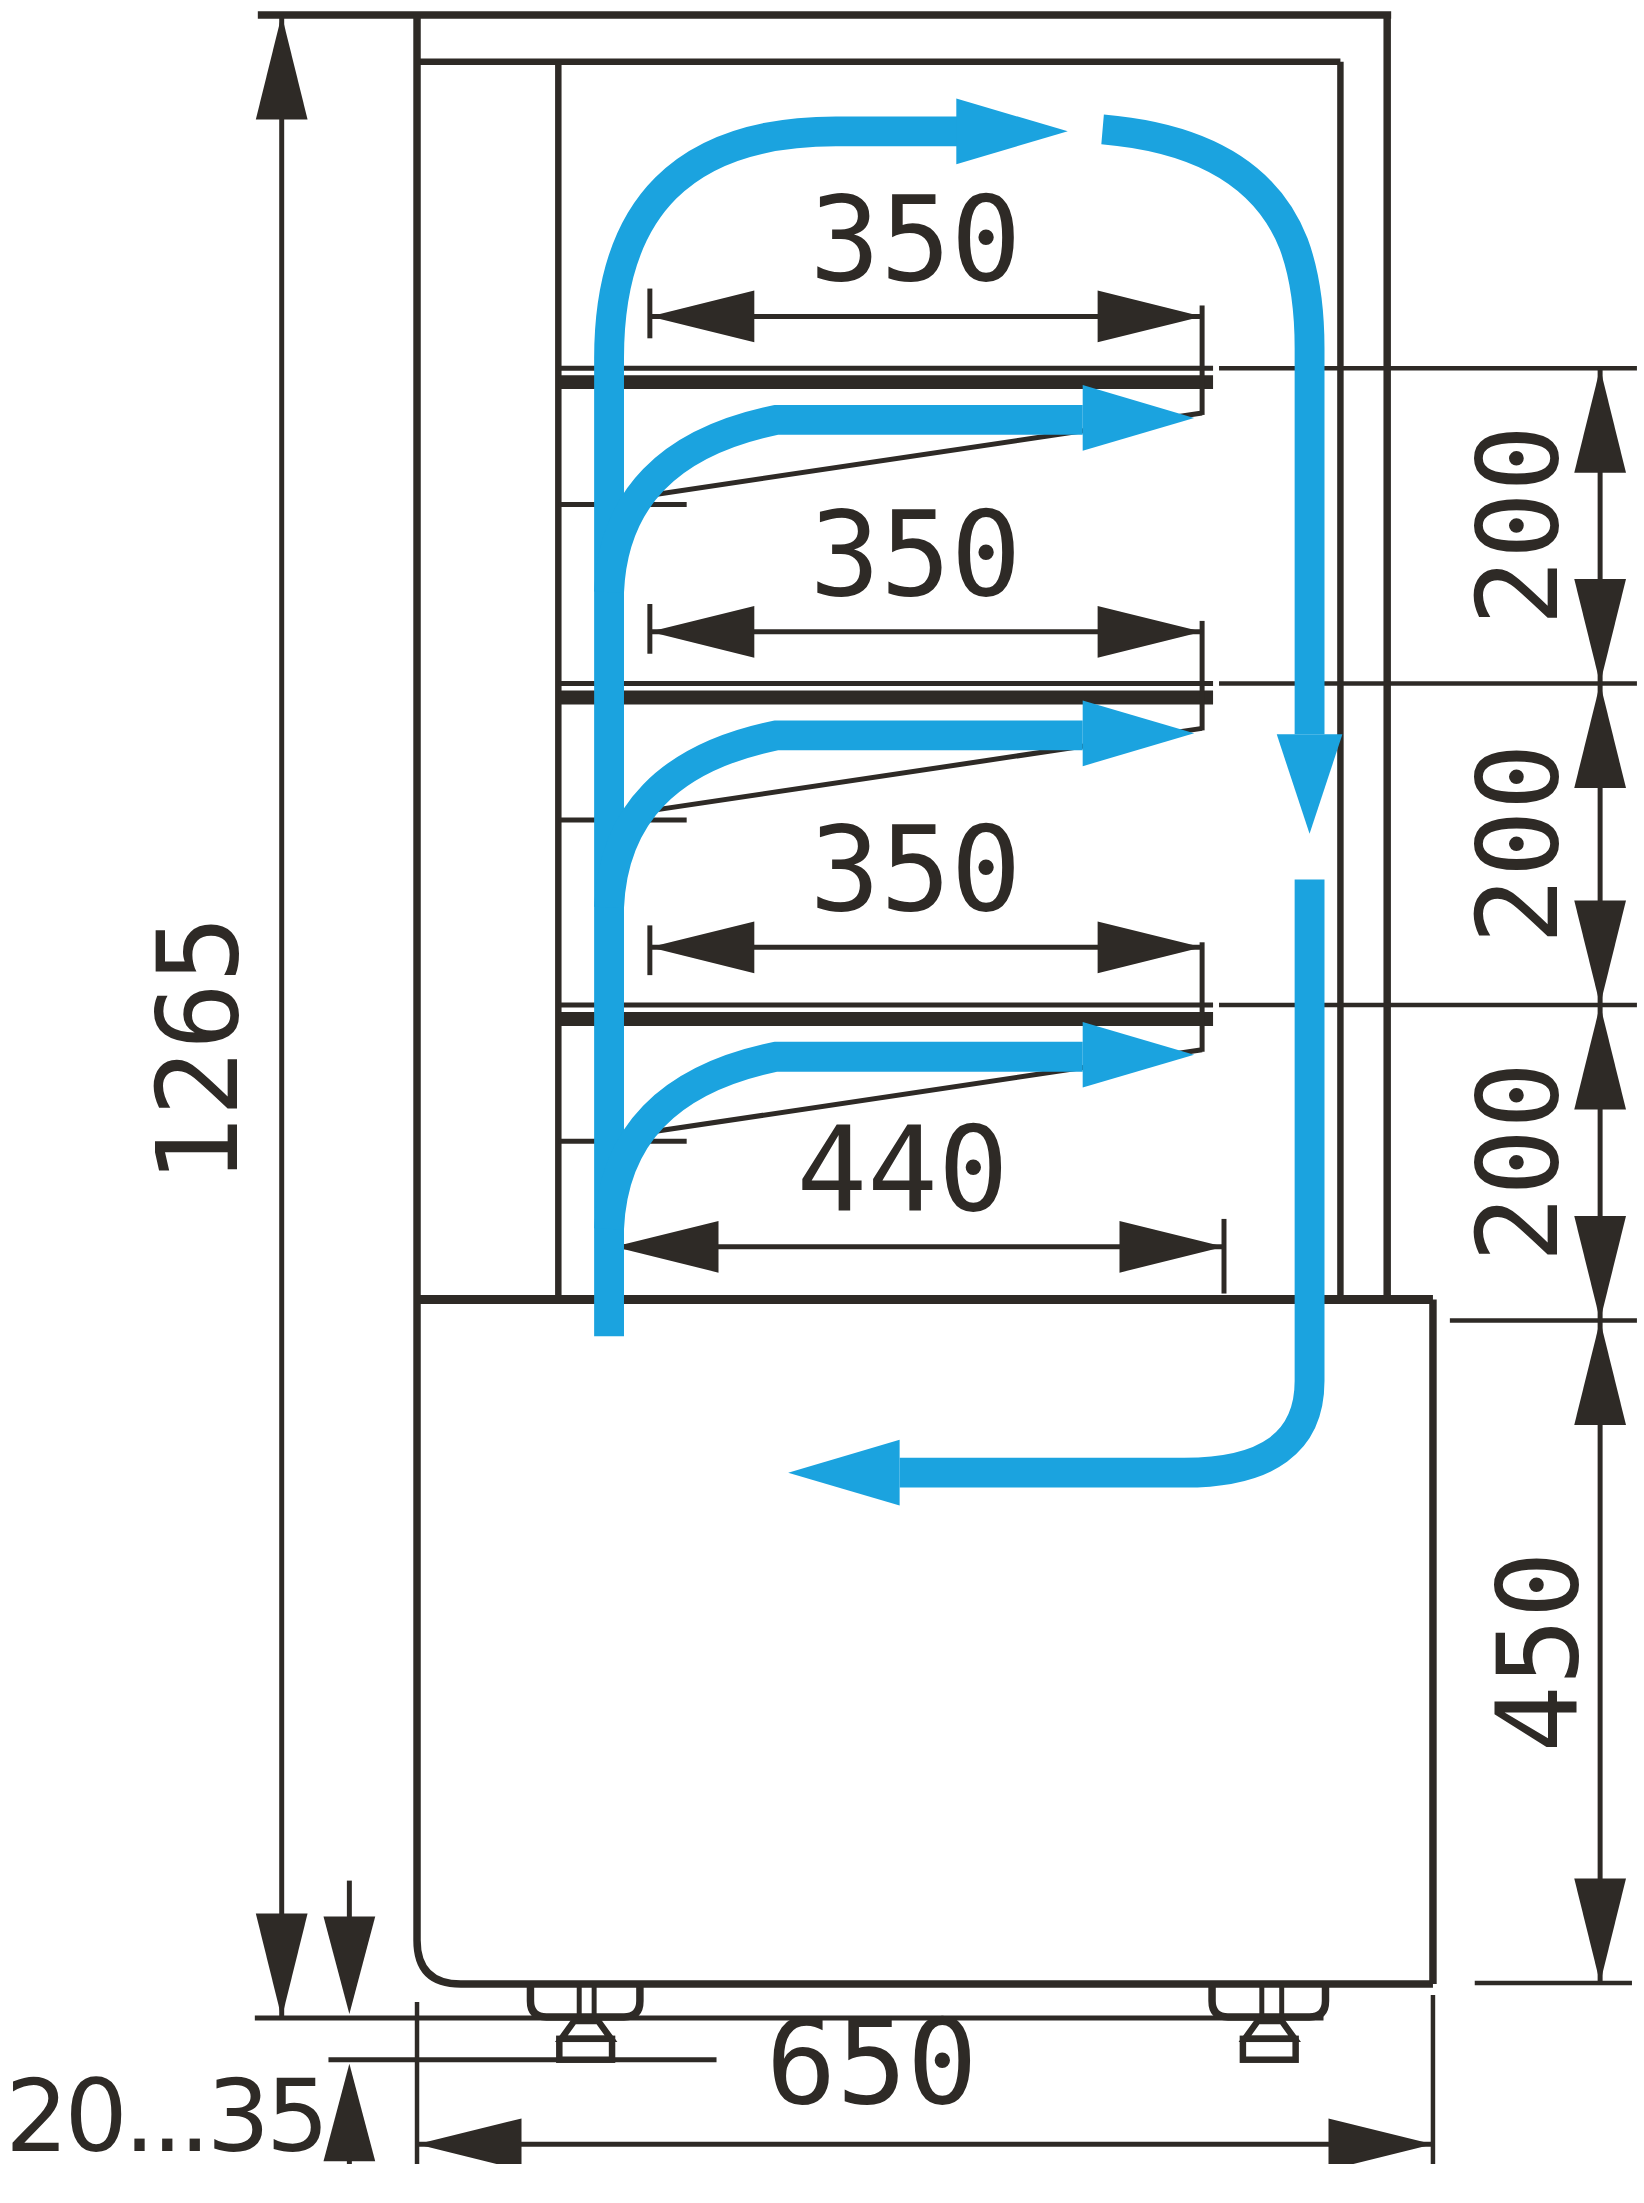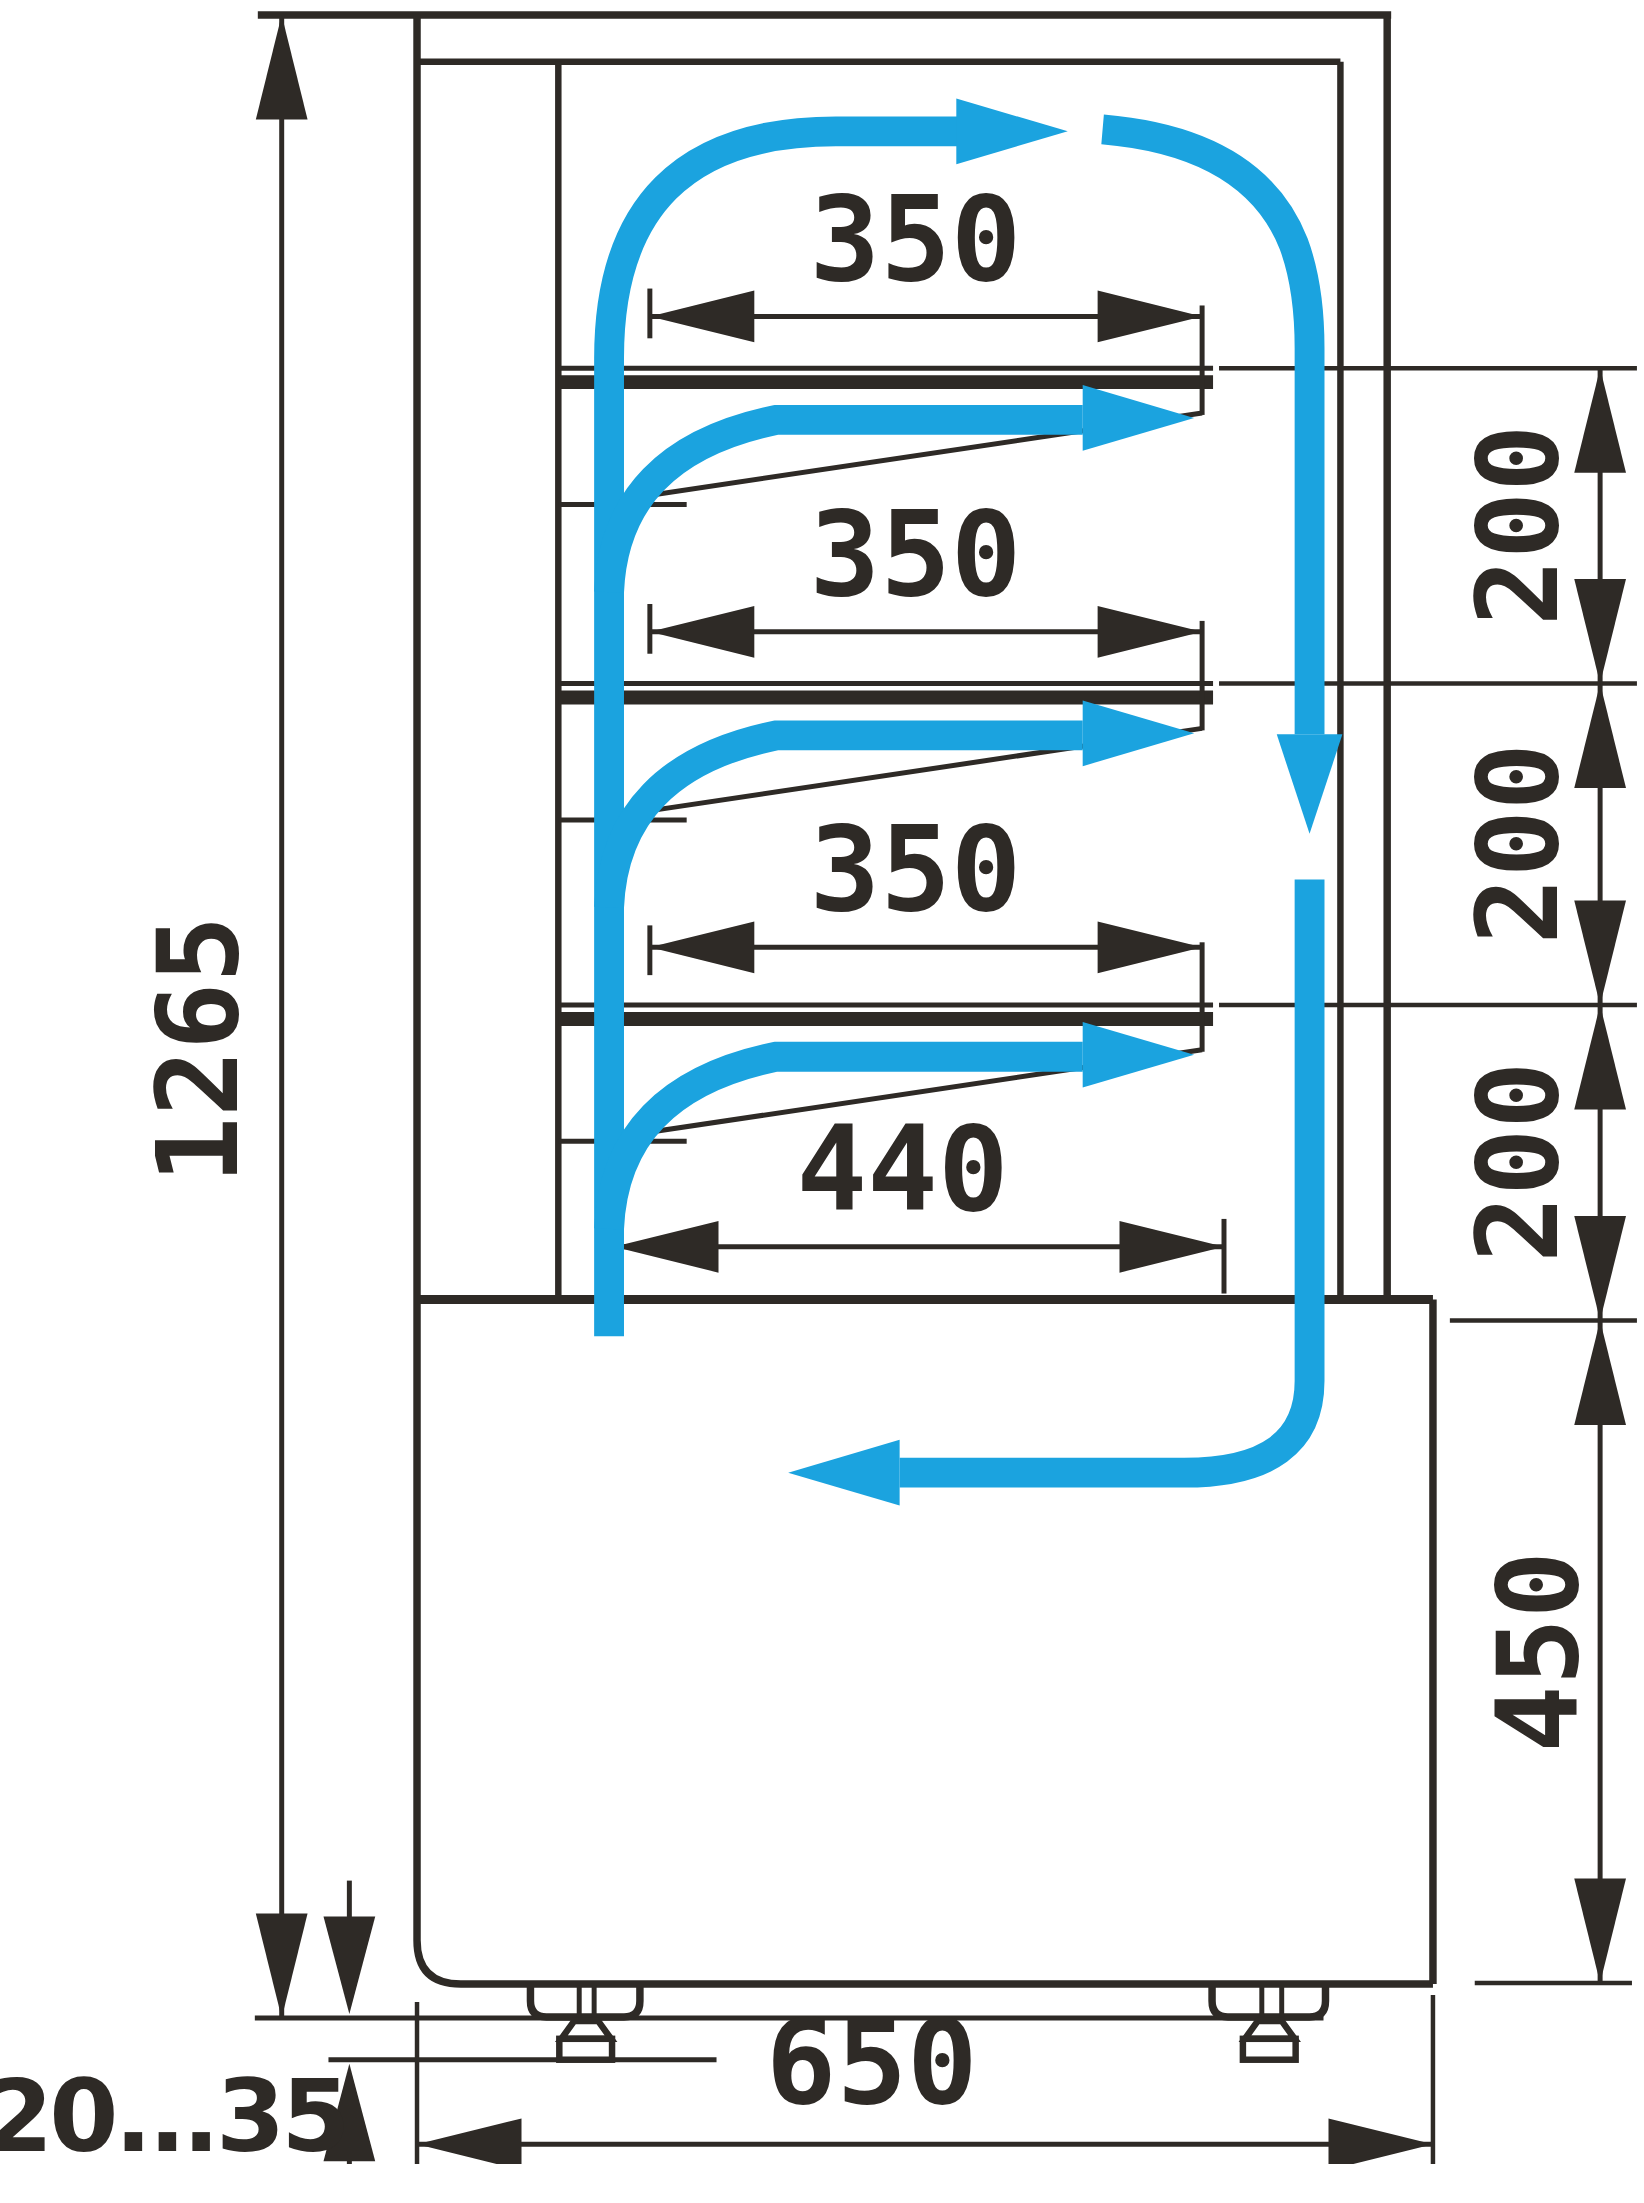--- a/index.html
+++ b/index.html
@@ -1,16 +1,16 @@
 <!DOCTYPE html>
 <html style="--line: #2e2a26; --air: #1ba3df; --bg: #ffffff;"><head>
 <meta charset="utf-8">
 <style>
   html,body{margin:0;padding:0;background:#ffffff;}
-  .stage{width:1645px;height:2164px;position:relative;background:var(--bg,#fff);font-weight:bold;}
+  .stage{width:1645px;height:2164px;position:relative;background:var(--bg,#fff);}
   svg{display:block;}
   
   .blk{stroke:var(--line,#2e2a26);fill:none;}
   .fillblk{fill:var(--line,#2e2a26);stroke:none;}
   .w4{stroke-width:4.5;} .w5{stroke-width:5;} .w6{stroke-width:6.5;}
   .w7{stroke-width:7.5;} .w9{stroke-width:9;} .w13{stroke-width:14;}
   
   .air{stroke:var(--air,#1ba3df);fill:none;stroke-width:30;}
   .airhead{fill:var(--air,#1ba3df);stroke:none;}
   .whitefill{fill:#ffffff;}

